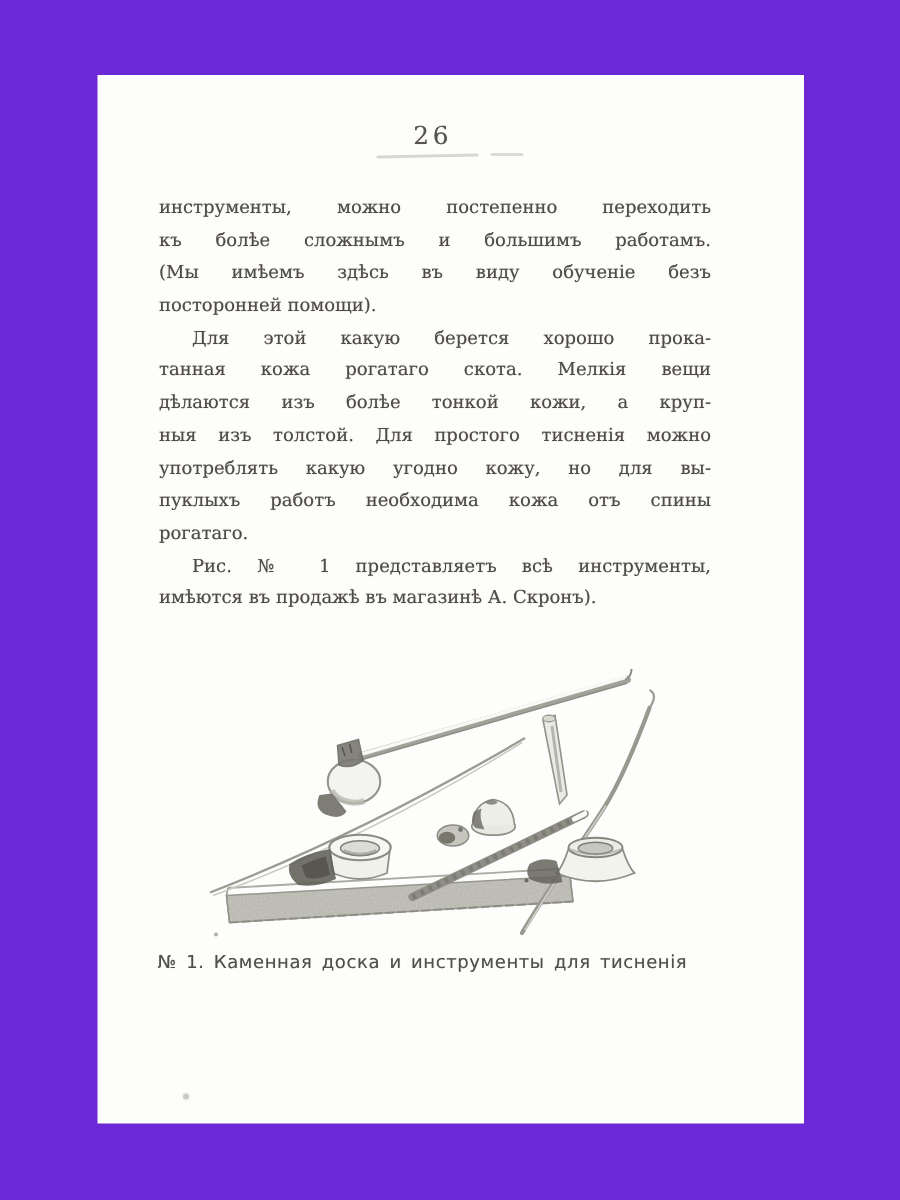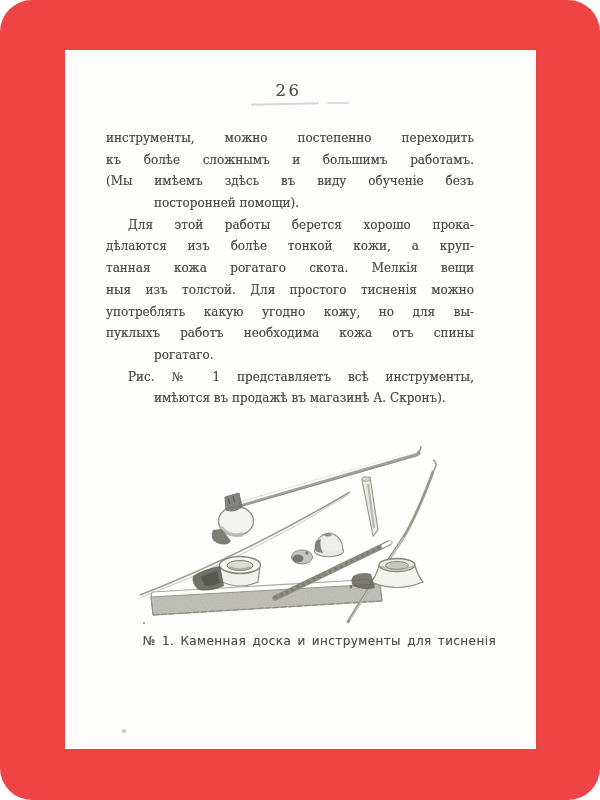--- a/index.html
+++ b/index.html
@@ -1,20 +1,19 @@
 <!DOCTYPE html>
 <html><head>
 <meta charset="utf-8">
 <style>
   html,body{margin:0;padding:0;}
   .canvas{
     position:relative;width:600px;height:800px;overflow:hidden;
-    background:#ef4444;
+    background:#6d28d9;
     font-family:"DejaVu Serif","DejaVu Sans",serif;
-    border-radius:32px;
   }
   .page{
     position:absolute;left:65px;top:50px;width:471px;height:699px;
     background:#fdfdfb;box-shadow:0 1px 4px rgba(90,85,70,.08);
   }
   .pagenum{
     position:absolute;top:33px;left:0;width:100%;box-sizing:border-box;
     padding-right:24px;text-align:center;
     font-size:16.5px;line-height:16px;letter-spacing:2.5px;color:#56534d;
     text-shadow:0 0 .6px rgba(86,83,77,.5);
@@ -24,26 +23,26 @@
   .rule-short{left:262px;top:52px;width:22px;background:#dddbd4;}
   .text-block{
     position:absolute;left:41px;top:78px;width:368px;
     font-size:12px;color:#4e4b45;
     text-shadow:0 0 .6px rgba(78,75,69,.55);
   }
   .tline{
     height:21.7px;line-height:21.7px;white-space:normal;
     text-align:justify;text-align-last:justify;
   }
-  .tline.last{text-align-last:left;margin-left:48px;}
+  .tline.last{text-align-last:left;}
   .tline.first-indent{padding-left:22px;}
   .figure{position:absolute;left:60px;top:385px;width:380px;height:200px;}
   .figure svg{display:block;}
   .caption{
-    position:absolute;left:40px;top:583px;width:391px;text-align:right;
+    position:absolute;left:40px;top:583px;width:391px;text-align:left;
     font-family:"DejaVu Sans",sans-serif;
     font-size:12px;line-height:17.5px;letter-spacing:.4px;word-spacing:2px;
     color:#4f4e48;text-shadow:0 0 .5px rgba(79,78,72,.45);
   }
   .speck{
     position:absolute;left:57px;top:679px;width:4px;height:4px;border-radius:50%;
     background:#b5b5ae;opacity:.7;box-shadow:0 0 2px #c9c9c2;
   }
 </style>
 </head>
@@ -57,23 +56,23 @@
     <div class="rule rule-short"></div>
 
     <div class="text-block">
         <div class="para">
           <div class="tline">инструменты, можно постепенно переходить</div>
           <div class="tline">къ болѣе сложнымъ и большимъ работамъ.</div>
           <div class="tline">(Мы имѣемъ здѣсь въ виду обученіе безъ</div>
           <div class="tline last">посторонней помощи).</div>
         </div>
         <div class="para">
-          <div class="tline first-indent">Для этой работы берется хорошо прока-</div>
+          <div class="tline first-indent">Для этой какую берется хорошо прока-</div>
+          <div class="tline">танная кожа рогатаго скота. Мелкія вещи</div>
           <div class="tline">дѣлаются изъ болѣе тонкой кожи, а круп-</div>
-          <div class="tline">танная кожа рогатаго скота. Мелкія вещи</div>
           <div class="tline">ныя изъ толстой. Для простого тисненія можно</div>
           <div class="tline">употреблять какую угодно кожу, но для вы-</div>
           <div class="tline">пуклыхъ работъ необходима кожа отъ спины</div>
           <div class="tline last">рогатаго.</div>
         </div>
         <div class="para">
           <div class="tline first-indent">Рис. № 1 представляетъ всѣ инструменты,</div>
           <div class="tline last">имѣются въ продажѣ въ магазинѣ А. Скронъ).</div>
         </div>
       </div>

